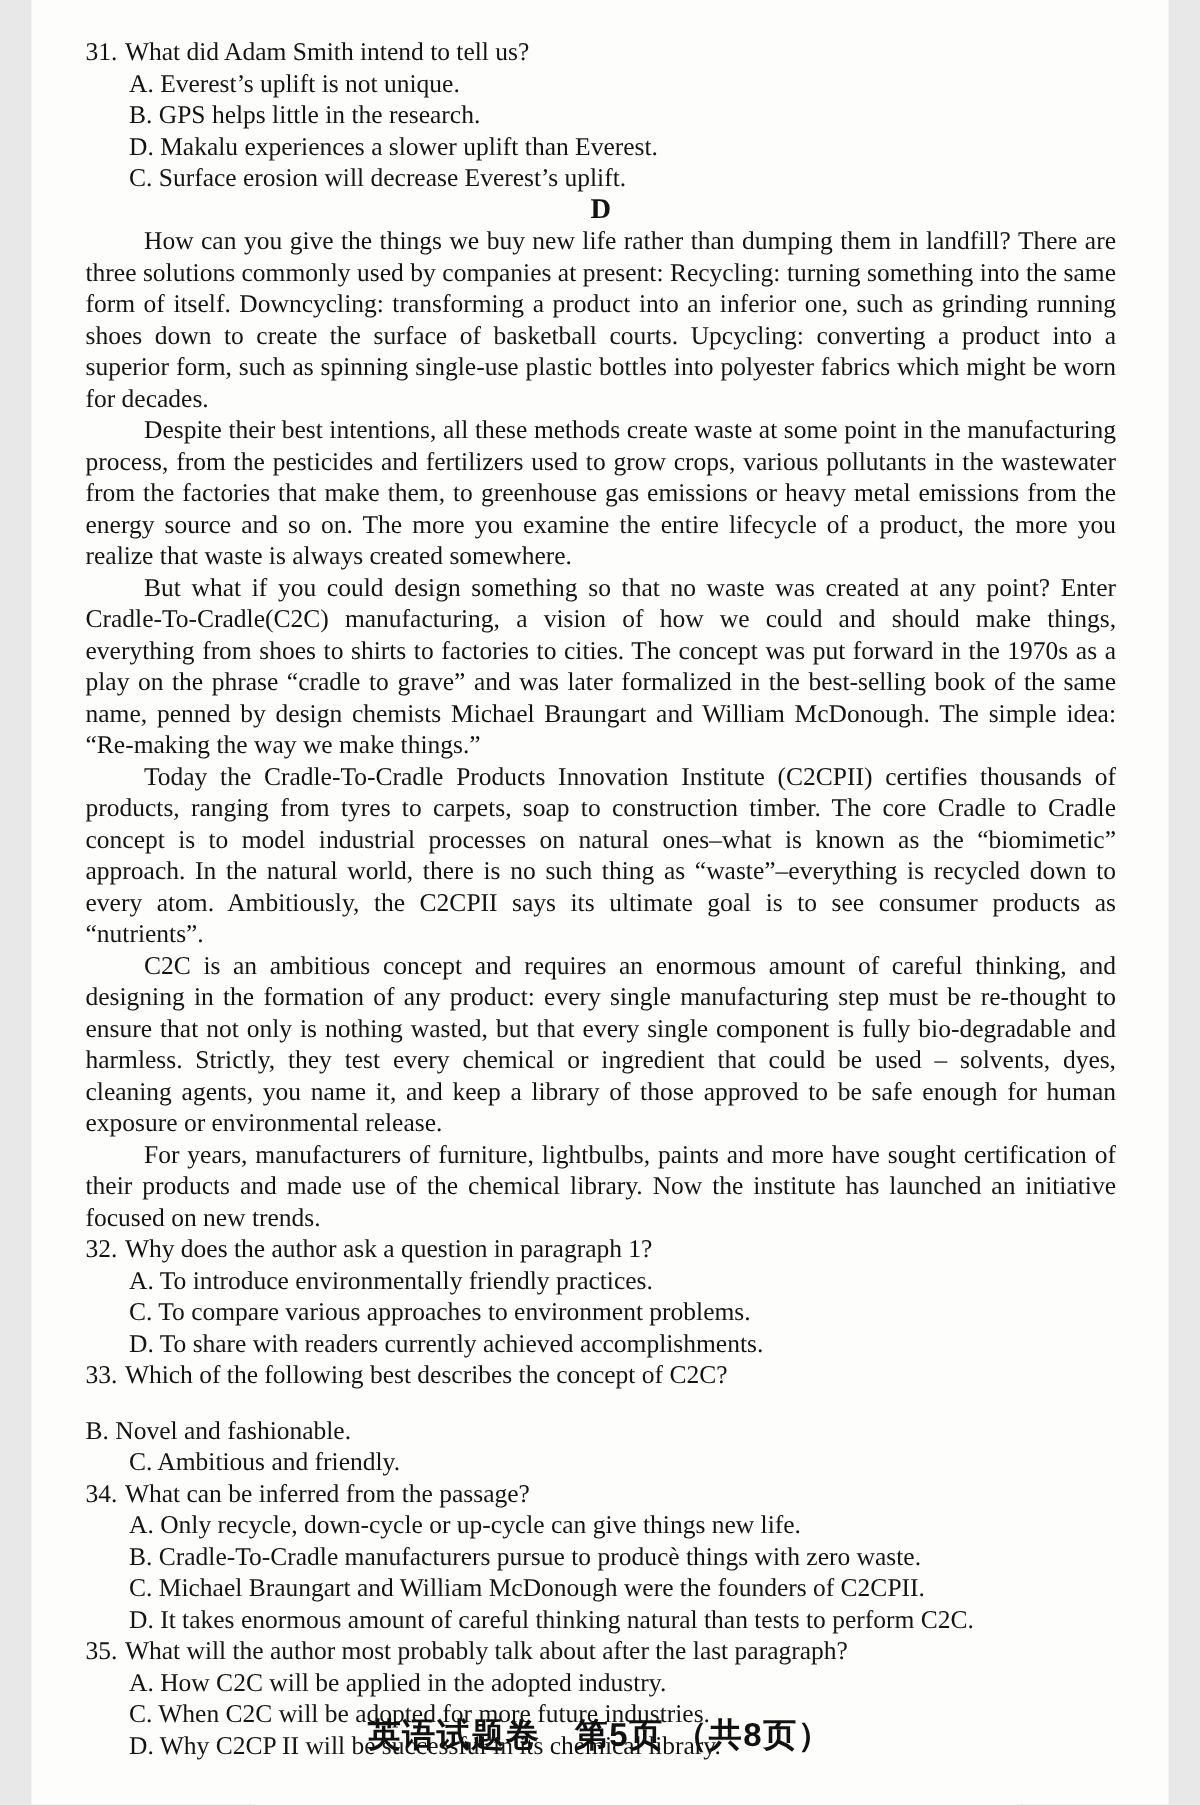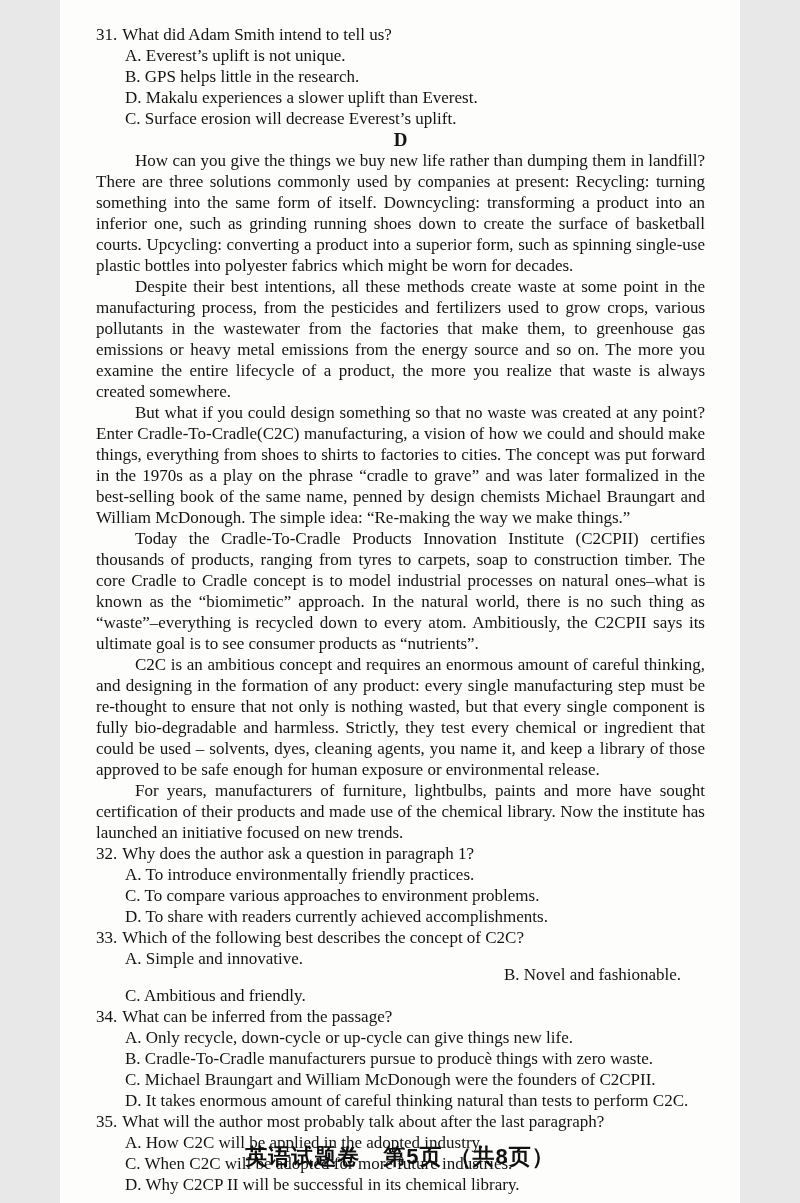--- a/index.html
+++ b/index.html
@@ -1,18 +1,18 @@
 <!DOCTYPE html>
 <html><head>
 <meta charset="utf-8">
 <style>
   html,body{margin:0;padding:0;background:#e8e8e8;}
   .page{
     position:relative;
-    width:680px;height:1203px;
+    width:758px;height:1203px;
     margin:0 auto;
     background:#fdfdfc;
     box-sizing:border-box;
     padding:24px 35px 0 36px;
     font-family:"Liberation Serif","DejaVu Serif",serif;
     font-size:17px;
     line-height:21px;
     color:#141414;
     overflow:hidden;
   }
@@ -64,21 +64,20 @@
   <section>
     <p class="stem"><span class="qnum">32.</span><span>Why does the author ask a question in paragraph 1?</span></p>
     <p class="opt">A. To introduce environmentally friendly practices.</p>
     <p class="opt">C. To compare various approaches to environment problems.</p>
     <p class="opt">D. To share with readers currently achieved accomplishments.</p>
   </section>
 
   <section>
     <p class="stem"><span class="qnum">33.</span><span>Which of the following best describes the concept of C2C?</span></p>
     <div class="optrow">
-      <p class="opt col-a">A. Simple and innovative.</p>
       <p class="opt col-b">B. Novel and fashionable.</p>
     </div>
     <div class="optrow">
       <p class="opt col-a">C. Ambitious and friendly.</p>
     </div>
   </section>
 
   <section>
     <p class="stem"><span class="qnum">34.</span><span>What can be inferred from the passage?</span></p>
     <p class="opt">A. Only recycle, down-cycle or up-cycle can give things new life.</p>

